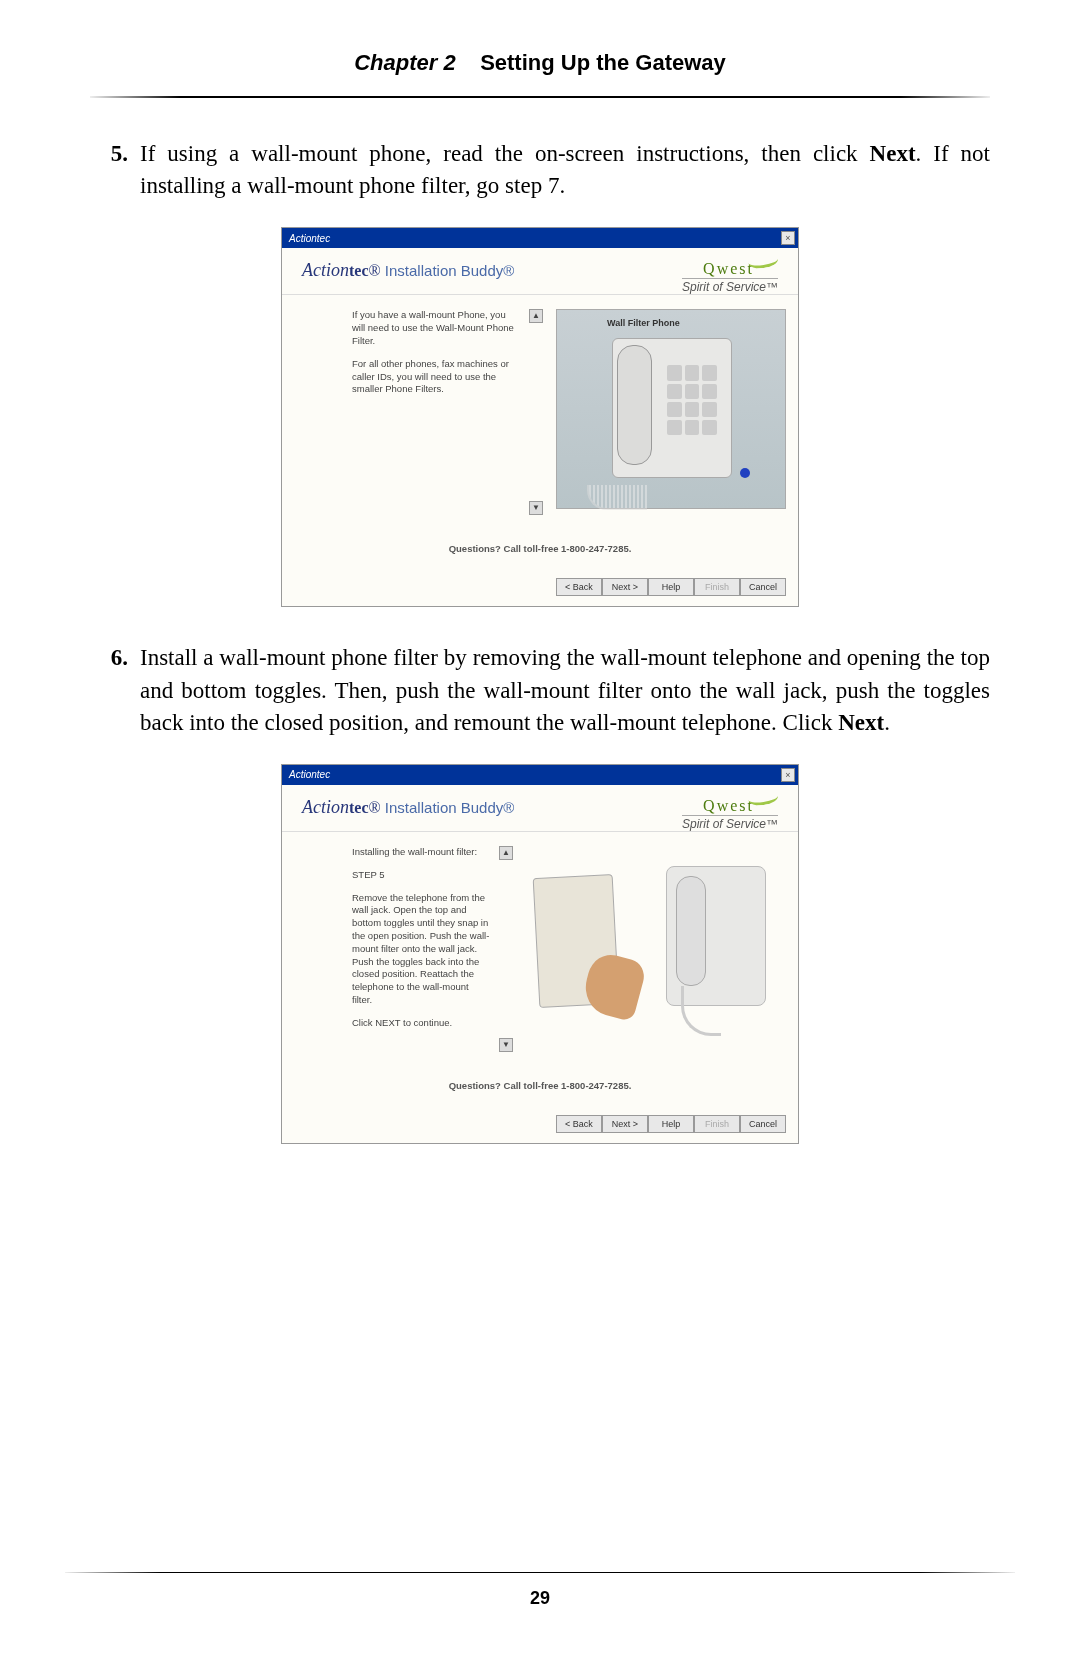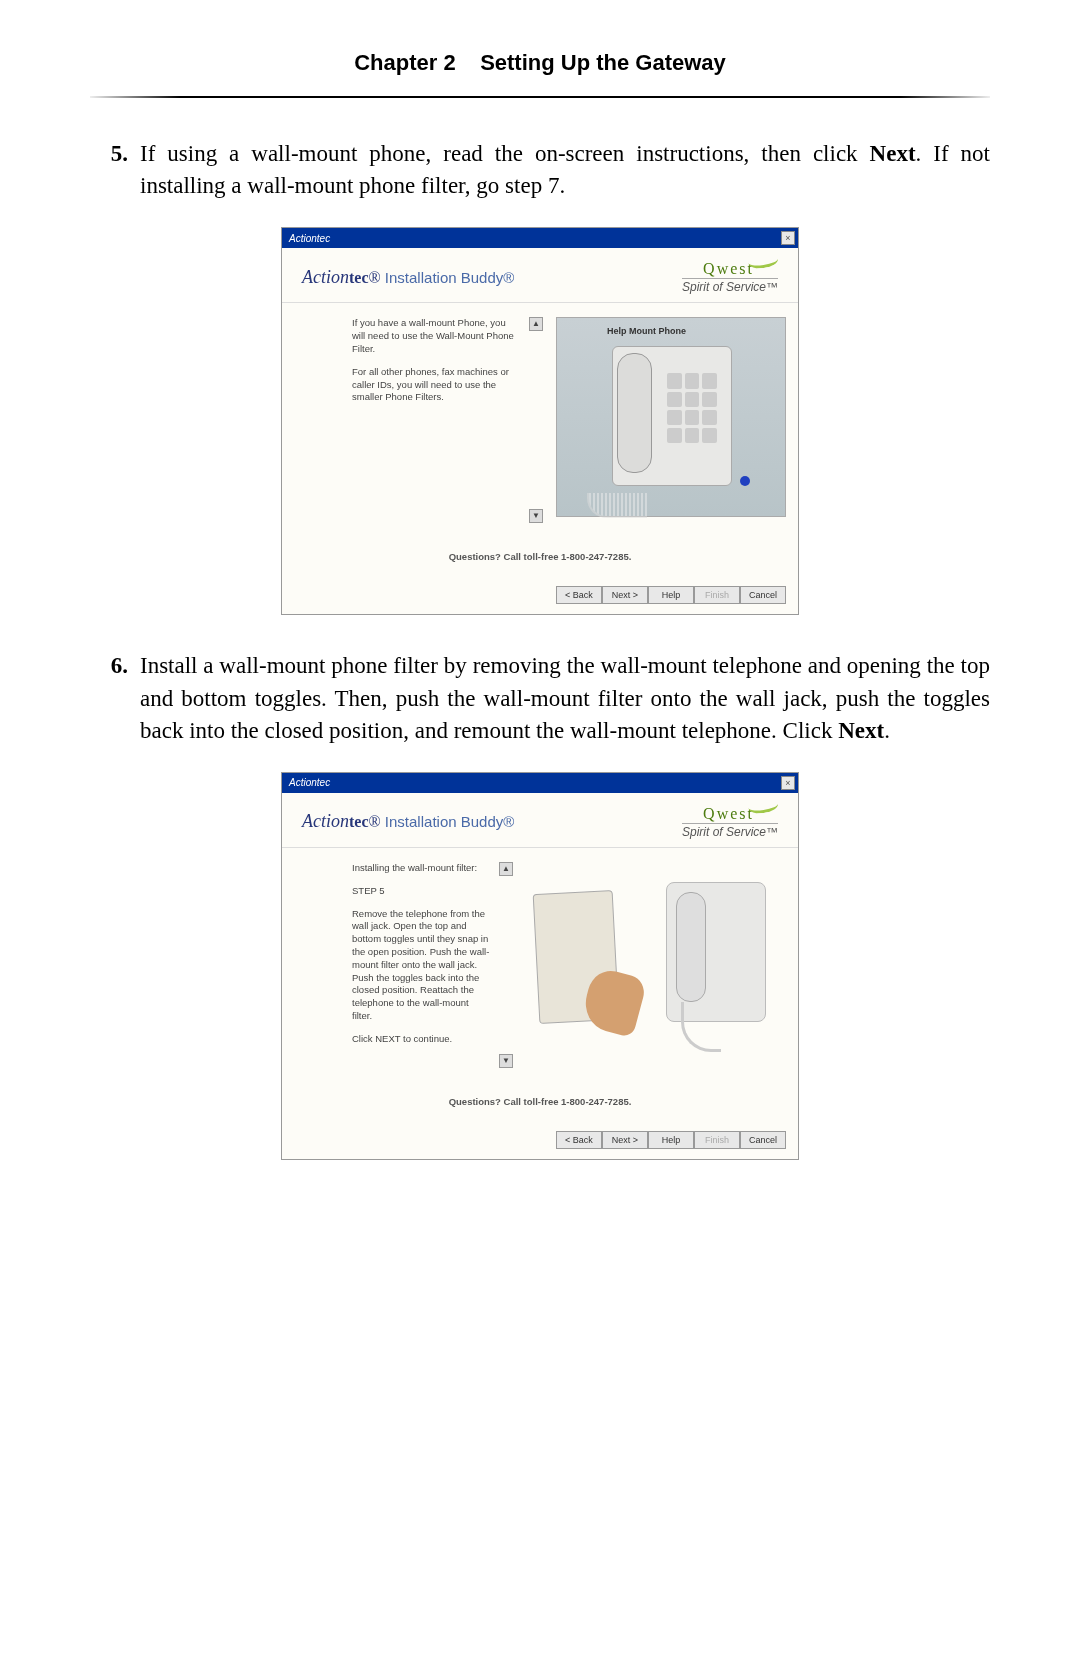--- a/index.html
+++ b/index.html
@@ -16,21 +16,21 @@
     height: 100%;
     padding: 50px 90px 40px 90px;
     position: relative;
   }
   .header {
     text-align: center;
     font-size: 22px;
     font-family: 'Segoe UI', Tahoma, sans-serif;
     padding-bottom: 20px;
   }
-  .header .chapter-label { font-weight: bold; }
+  .header .chapter-label { font-style: italic; font-weight: bold; }
   .header .chapter-title { font-weight: bold; }
   .header-rule {
     width: 100%;
     height: 2px;
     background: linear-gradient(to right, #eee, #000 10%, #000 90%, #eee);
     margin-bottom: 40px;
   }
   .step {
     display: flex;
     margin-bottom: 25px;
@@ -79,22 +79,21 @@
     background: #e8e8e8;
     border: 1px solid #888;
     font-size: 9px;
     line-height: 12px;
     text-align: center;
     color: #555;
   }
   .wizard-header {
     display: flex;
     justify-content: space-between;
-    align-items: center;
-    padding: 12px 20px 8px 20px;
+    padding: 12px 20px 0 20px;
     border-bottom: 1px solid #ddd;
   }
   .brand-left {
     font-family: Georgia, serif;
     font-size: 16px;
     color: #28377a;
   }
   .brand-left .script { font-style: italic; font-family: 'Brush Script MT', cursive; font-size: 18px; }
   .brand-left .tec { font-weight: bold; font-style: normal; }
   .brand-left .prod { color: #4a6aa8; font-size: 15px; font-family: 'Segoe UI', sans-serif; }
@@ -364,21 +363,21 @@
       </div>
       <div class="wizard-body">
         <div class="wizard-text-col">
           <div class="scroll-arrow up">▲</div>
           <p>If you have a wall-mount Phone, you will need to use the Wall-Mount Phone Filter.</p>
           <p>For all other phones, fax machines or caller IDs, you will need to use the smaller Phone Filters.</p>
           <div class="scroll-arrow down">▼</div>
         </div>
         <div class="wizard-image-col">
           <div class="img-wall-phone">
-            <div class="caption">Help Mount Phone</div>
+            <div class="caption">Wall Filter Phone</div>
             <div class="phone-body"></div>
             <div class="handset"></div>
             <div class="keypad">
               <div></div>
                 <div></div>
                 <div></div>
                 <div></div>
                 <div></div>
                 <div></div>
                 <div></div>
@@ -453,14 +452,18 @@
       <div class="wizard-buttons">
         <button>&lt; Back</button>
         <button>Next &gt;</button>
         <button>Help</button>
         <button class="disabled">Finish</button>
         <button>Cancel</button>
       </div>
     </div>
   </div>
 
+  <div class="page-footer">
+    <div class="footer-rule"></div>
+    <div class="page-num">29</div>
+  </div>
 
 </div>
 
 </body></html>

